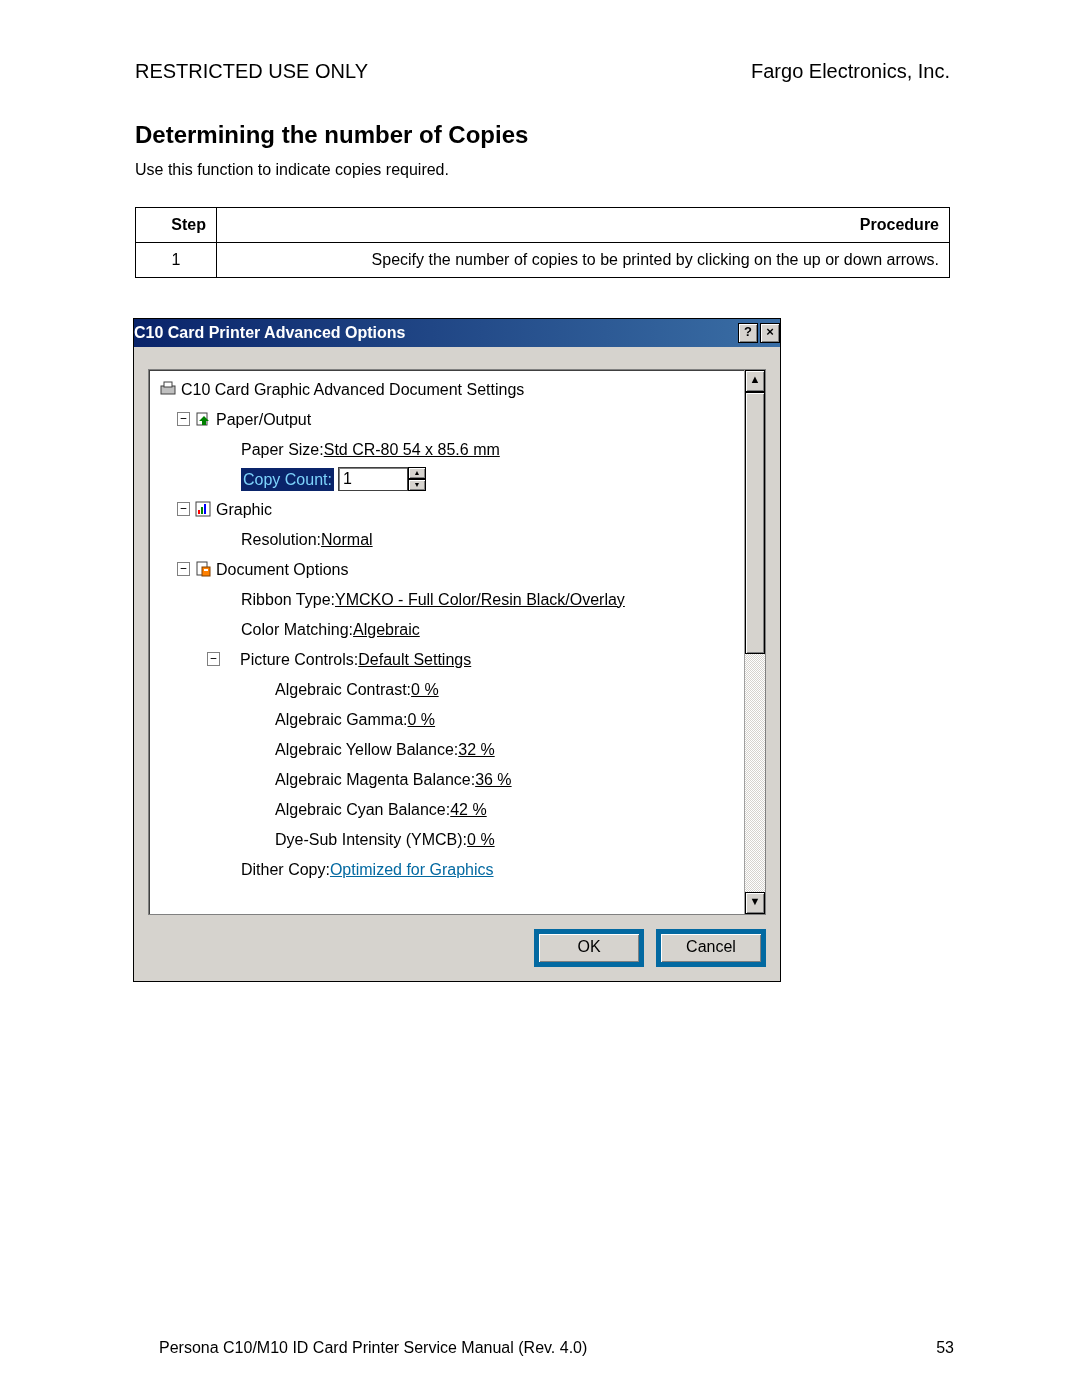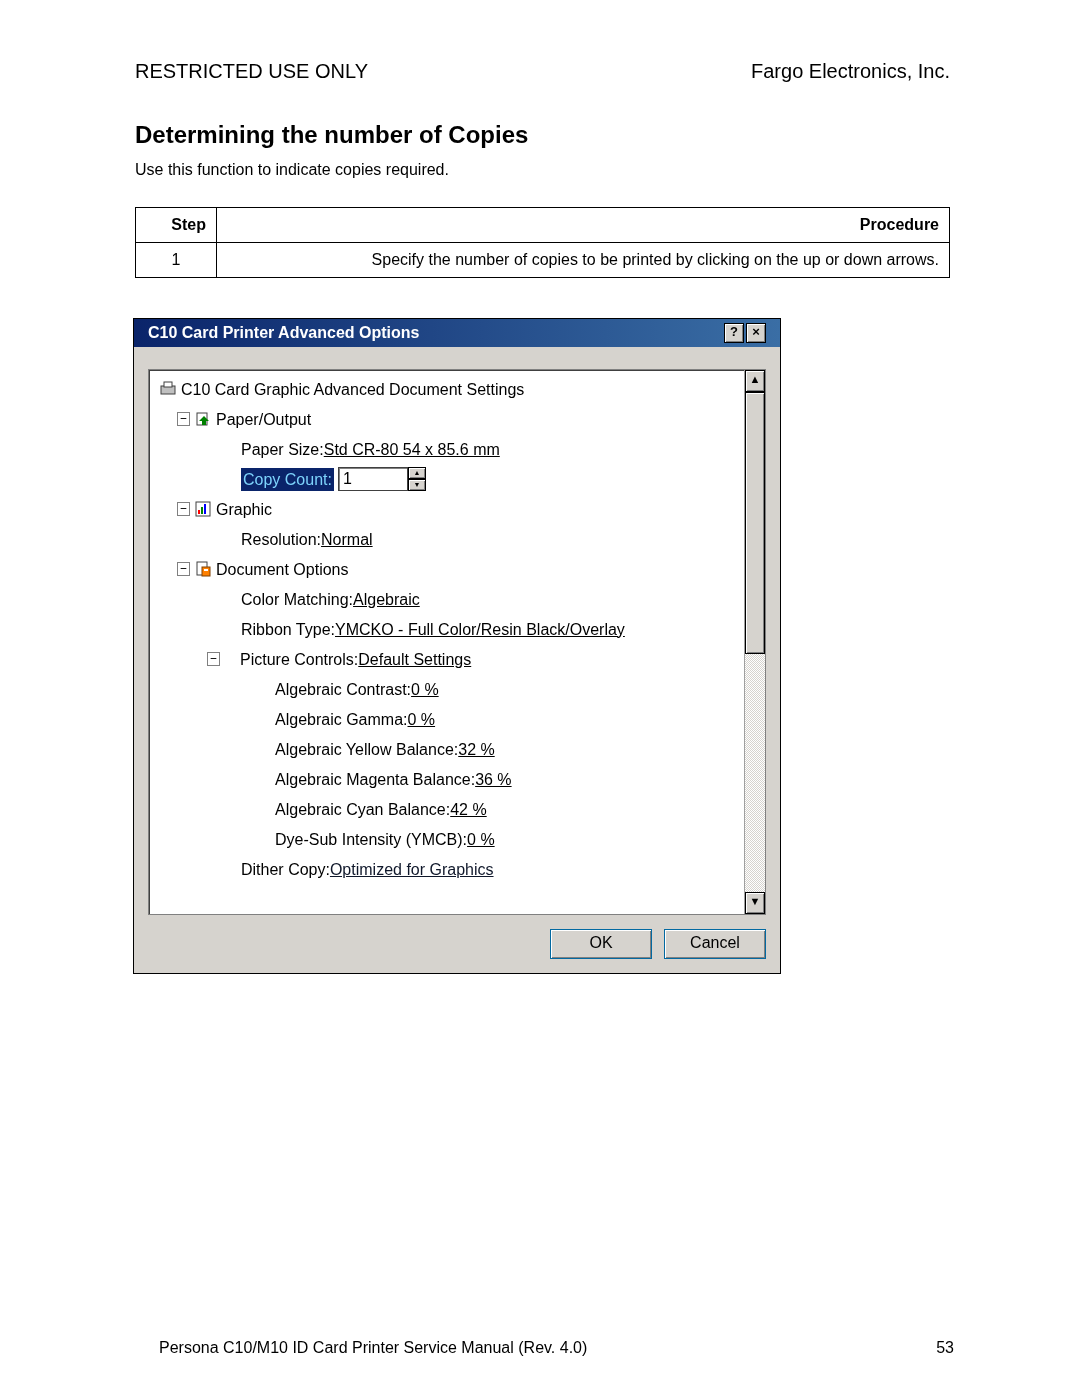--- a/index.html
+++ b/index.html
@@ -57,21 +57,21 @@
     font-family: Tahoma, Arial, sans-serif;
     font-size: 16px;
     position: relative;
     margin-left: -2px;
   }
   .titlebar {
     background: linear-gradient(to right, #0a246a, #3a6ea5);
     color: #fff;
     font-weight: bold;
     font-size: 16px;
-    padding: 4px 14px;
+    padding: 4px 0;
     display: flex;
     align-items: center;
     justify-content: space-between;
   }
   .titlebar-buttons {
     display: flex;
     gap: 2px;
   }
   .tb-btn {
     width: 18px;
@@ -160,21 +160,21 @@
   }
   .icon {
     width: 18px;
     height: 18px;
     display: inline-flex;
     align-items: center;
     justify-content: center;
     margin-right: 4px;
   }
   .underline { text-decoration: underline; }
-  .dimmed { color: #0f172a; text-decoration: underline;}
+  .dimmed { color: #0369a1; text-decoration: underline;}
   .sel {
     background: #0a246a;
     color: #7dd3fc;
     padding: 0 2px;
   }
   .copy-input {
     display: inline-flex;
     align-items: center;
     margin-left: 4px;
   }
@@ -207,21 +207,21 @@
   .btn-row {
     display: flex;
     justify-content: flex-end;
     gap: 12px;
     margin-top: 14px;
   }
   .win-btn {
     width: 100px;
     height: 28px;
     background: #d6d3ce;
-    border: 1px solid #0369a1;
+    border: 5px solid #0369a1;
     box-shadow: inset 1px 1px #fff, inset -1px -1px #808080;
     font-size: 16px;
     text-align: center;
     line-height: 26px;
   }
 
   .footer {
     position: absolute;
     left: 4px;
     width: 100%;
@@ -339,28 +339,28 @@
                   <rect x="3" y="2" width="10" height="13" fill="#fff" stroke="#404040"></rect>
                   <rect x="8" y="7" width="8" height="9" fill="#ff8000" stroke="#804000"></rect>
                   <rect x="10" y="9" width="4" height="2" fill="#fff"></rect>
                 </svg>
             </span>
             <span>Document Options</span>
           </div>
 
           <div class="tree-row">
             <span class="indent ind2"></span>
+            <span>Ribbon Type: </span>
+            <span class="underline">YMCKO - Full Color/Resin Black/Overlay</span>
+          </div>
+
+          <div class="tree-row">
+            <span class="indent ind2"></span>
             <span>Color Matching: </span>
             <span class="underline">Algebraic</span>
-          </div>
-
-          <div class="tree-row">
-            <span class="indent ind2"></span>
-            <span>Ribbon Type: </span>
-            <span class="underline">YMCKO - Full Color/Resin Black/Overlay</span>
           </div>
 
           <div class="tree-row">
             <span class="indent" style="width:58px"></span>
             <span class="box">−</span>
             <span style="width:16px"></span>
             <span>Picture Controls: </span>
             <span class="underline">Default Settings</span>
           </div>
 

